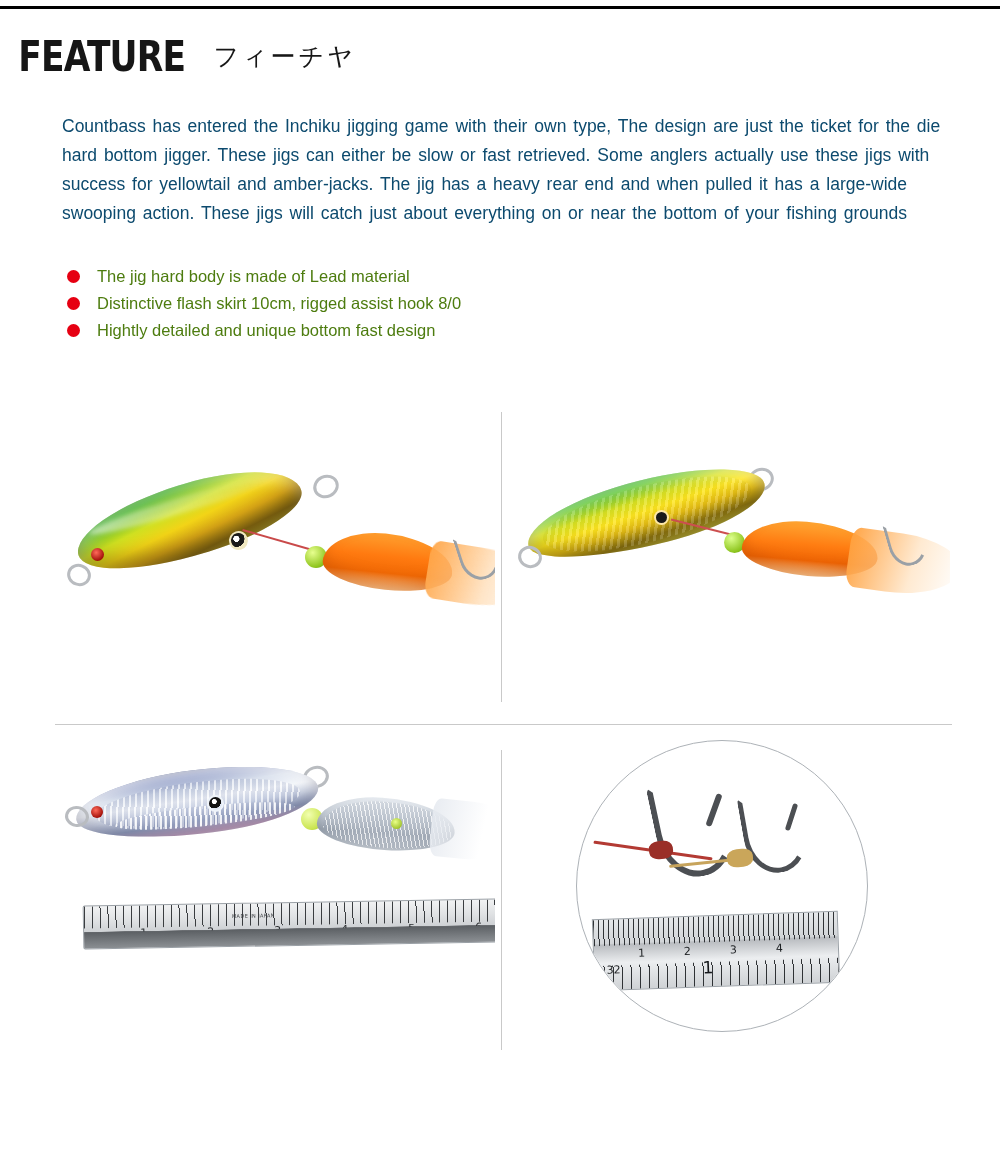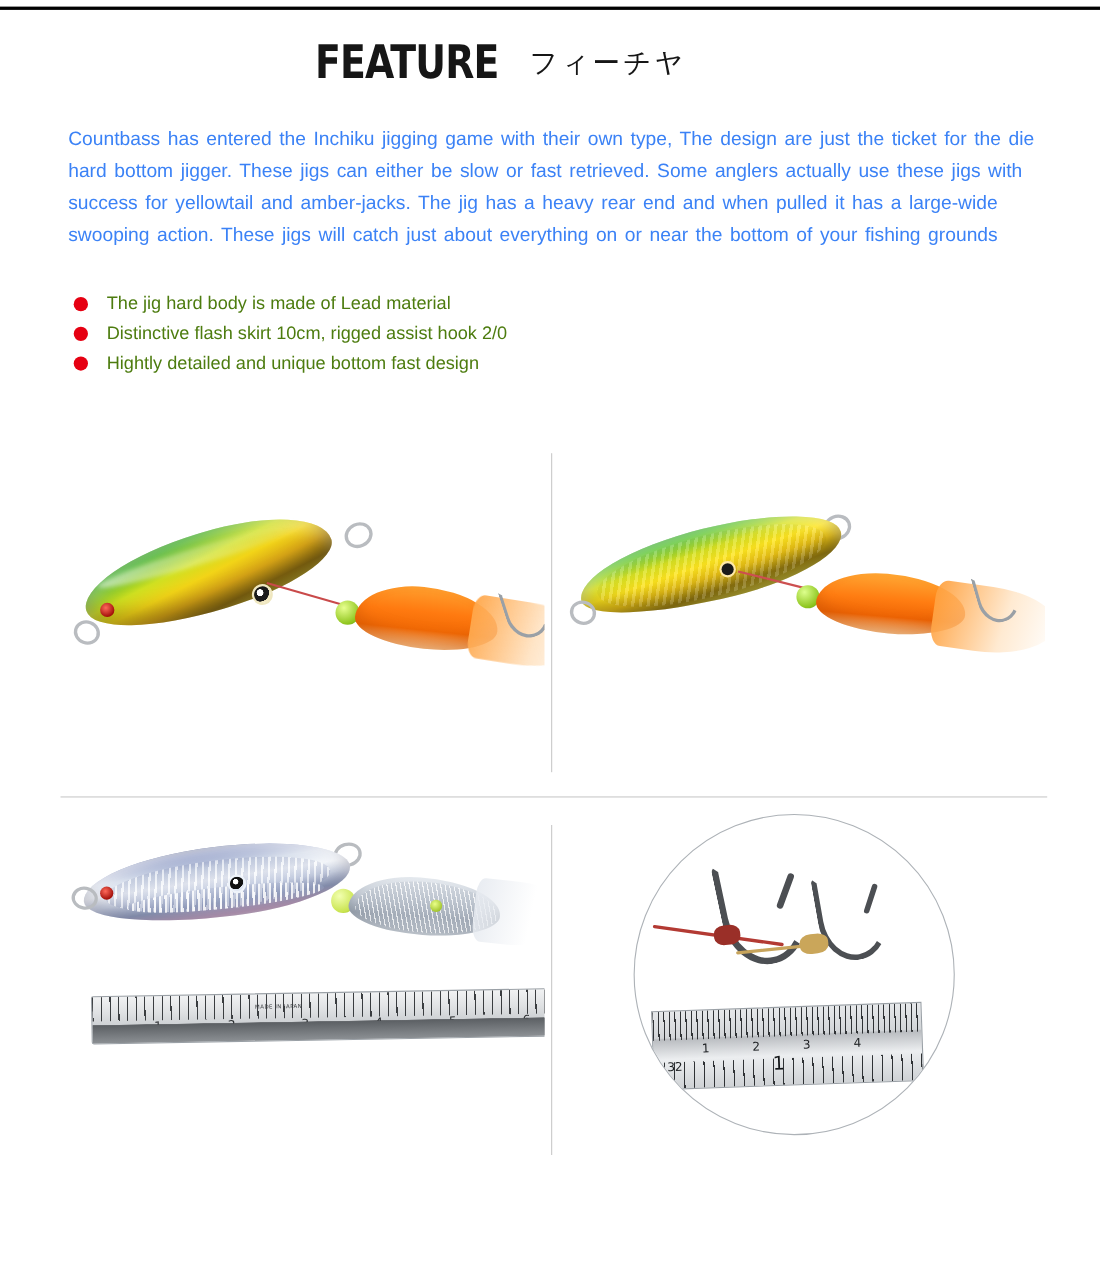--- a/index.html
+++ b/index.html
@@ -23,21 +23,21 @@
     width: 1000px;
     height: 3px;
     background: #000000;
   }
 
   .title-row {
     position: absolute;
     left: 0;
     top: 32px;
     width: 892px;
-    text-align: center;
+    text-align: left;
     white-space: nowrap;
   }
   .title-main {
     font-family: "DejaVu Sans", sans-serif;
     font-weight: bold;
     font-size: 42px;
     letter-spacing: -1px;
     color: #161616;
     transform: scaleX(0.82);
     transform-origin: center;
@@ -54,21 +54,21 @@
     display: inline-block;
   }
 
   .intro {
     position: absolute;
     left: 62px;
     top: 112px;
     width: 918px;
     font-size: 17.5px;
     line-height: 29px;
-    color: #3b82f6;
+    color: #0c4a6e;
     text-align: left;
     word-spacing: 2px;
   }
 
   .bullets {
     position: absolute;
     left: 62px;
     top: 265px;
     width: 800px;
   }
@@ -533,21 +533,21 @@
 
 <div class="intro">Countbass  has entered the Inchiku  jigging game with their own type, The design  are just the ticket for the die hard bottom  jigger. These jigs can either be slow or fast retrieved. Some anglers actually use these  jigs with success for yellowtail and amber-jacks. The jig has a heavy rear end and  when pulled it has a large-wide swooping  action. These jigs will catch just about  everything on or near the bottom of your  fishing grounds</div>
 
 <div class="bullets">
   <div class="bullet">
     <span class="bullet-dot"></span>
     <span class="bullet-text">The jig hard body is made of Lead material</span>
   </div>
   <div class="bullet">
     <span class="bullet-dot"></span>
-    <span class="bullet-text">Distinctive flash skirt 10cm, rigged assist hook 2/0</span>
+    <span class="bullet-text">Distinctive flash skirt 10cm, rigged assist hook 8/0</span>
   </div>
   <div class="bullet">
     <span class="bullet-dot"></span>
     <span class="bullet-text">Hightly detailed and unique bottom fast design</span>
   </div>
 </div>
 
 <div class="grid">
 
   <div class="hline"></div>

